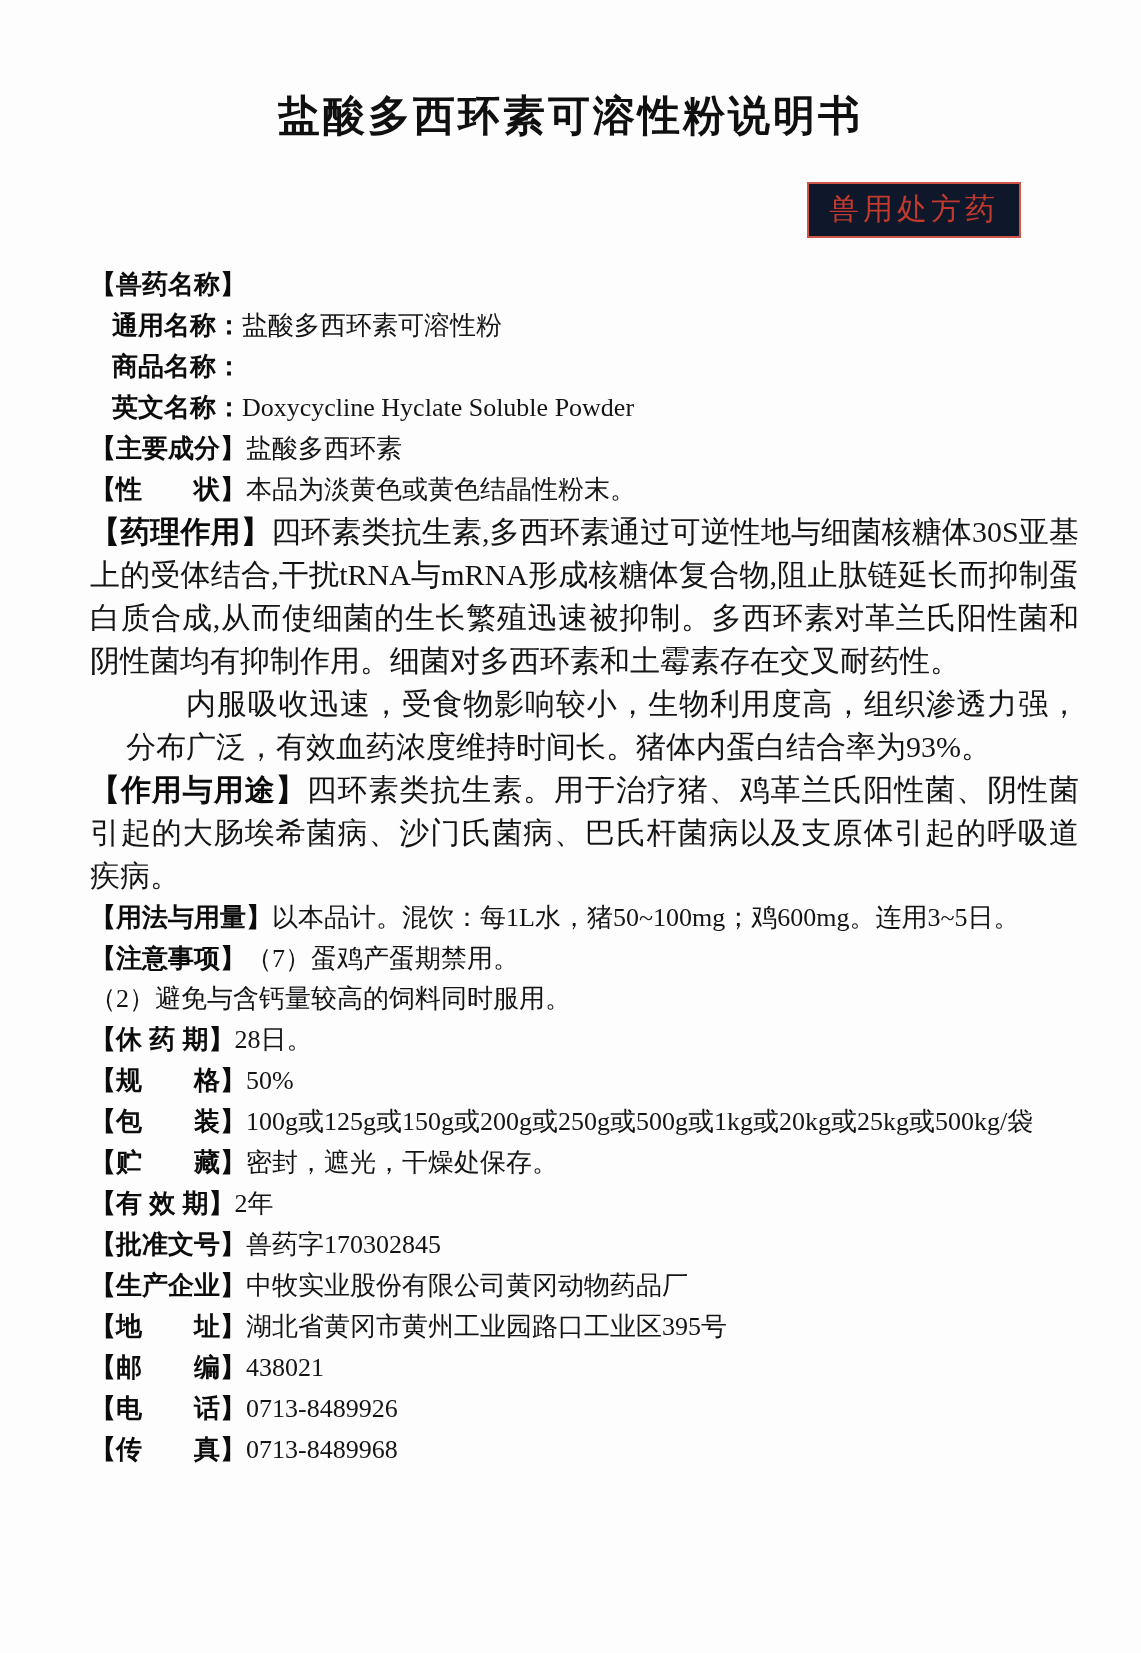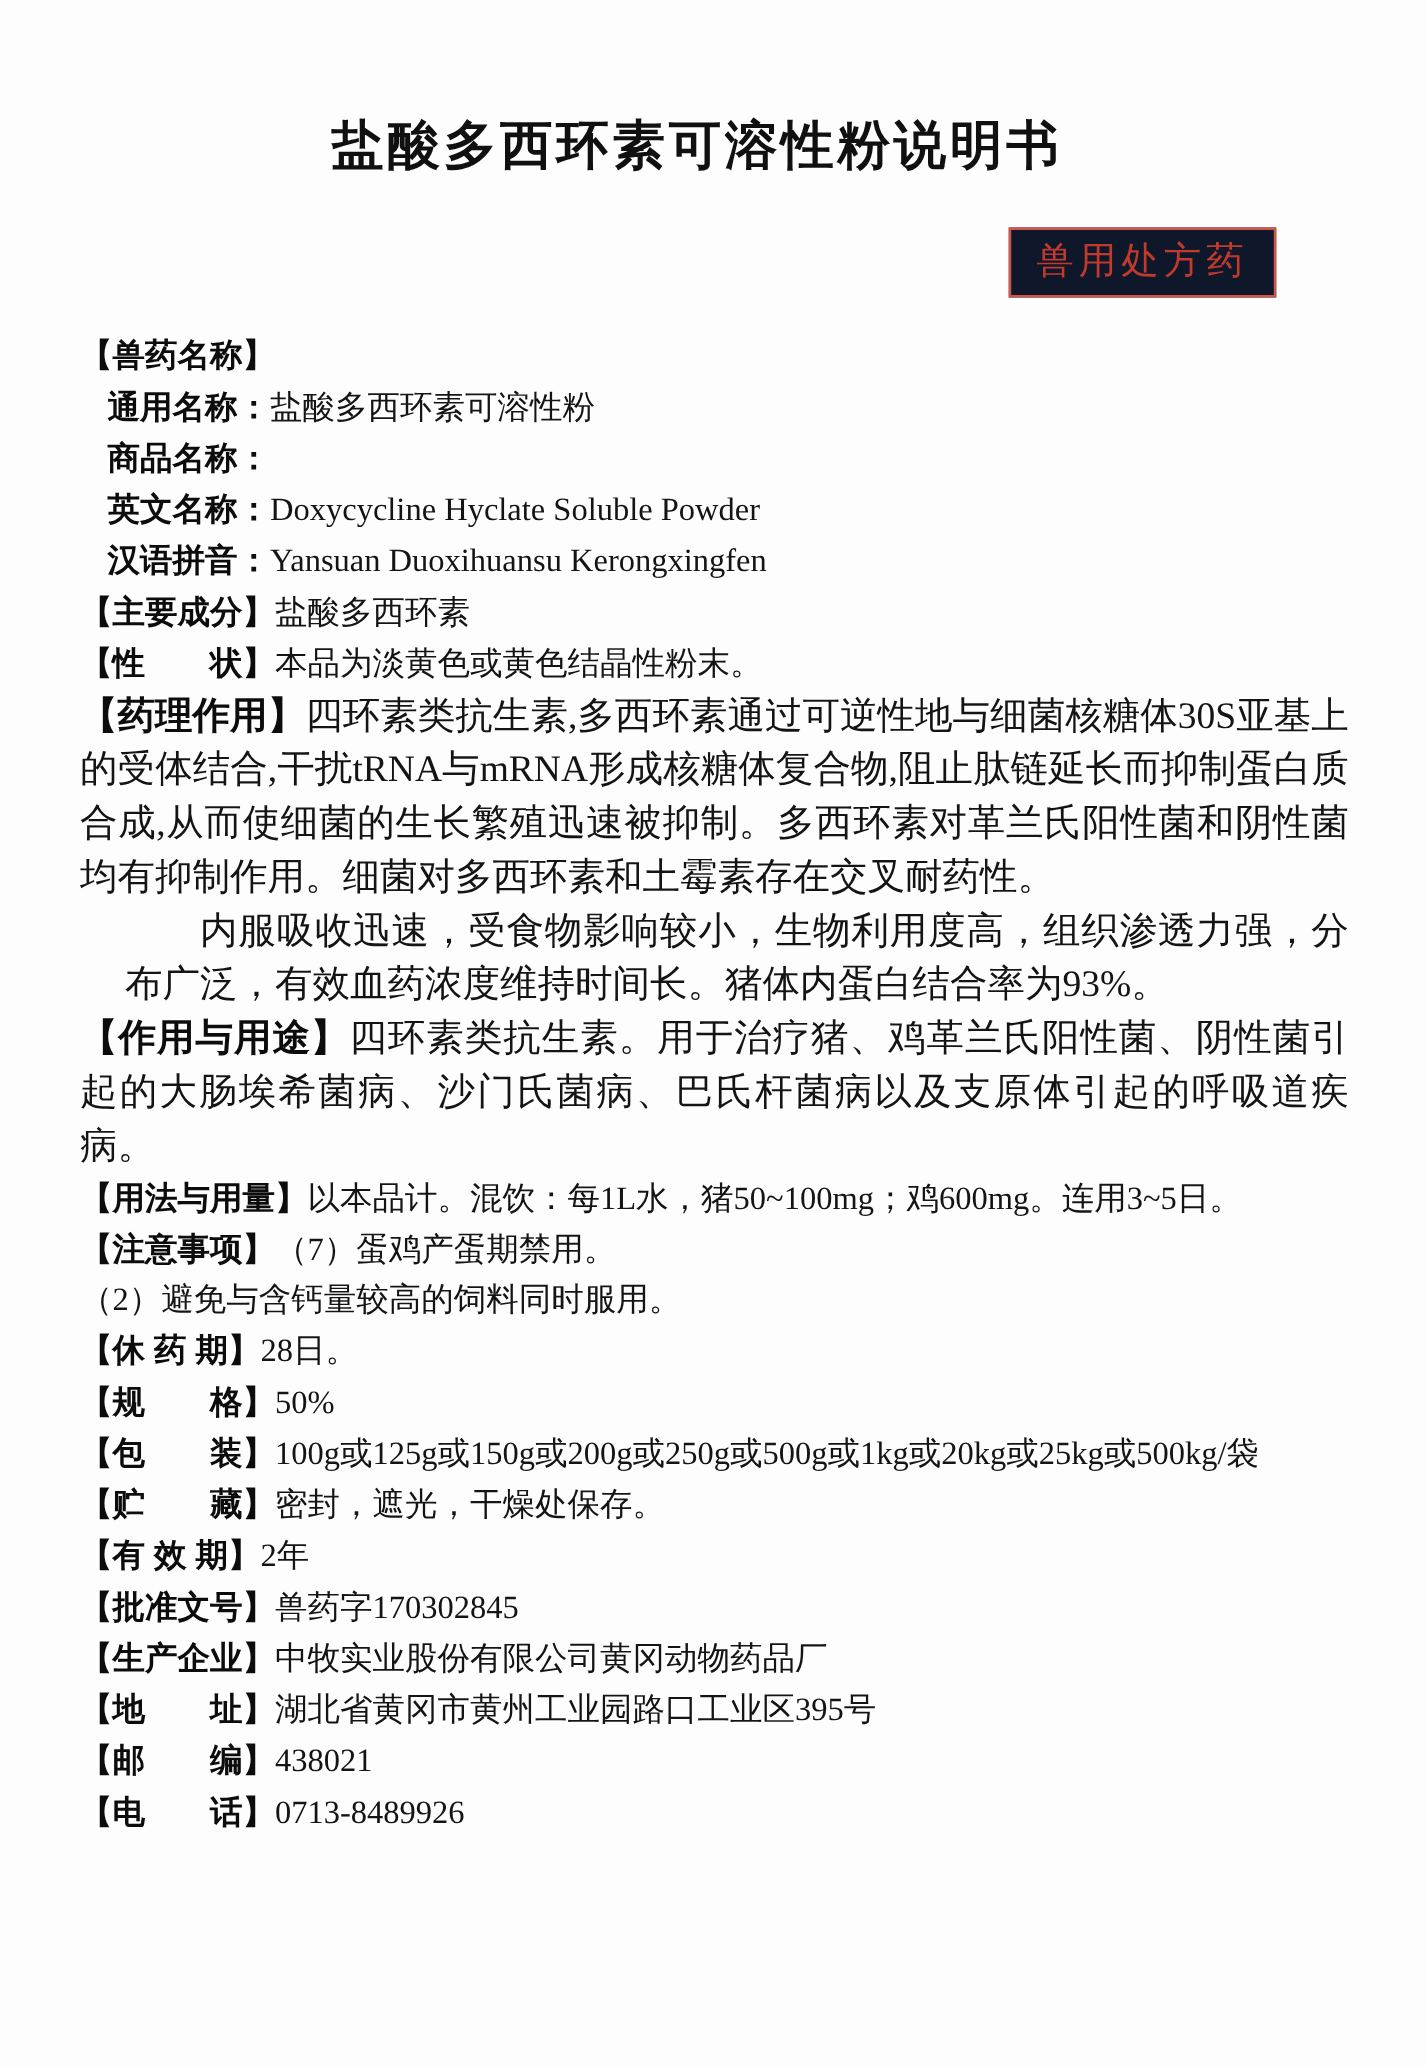--- a/index.html
+++ b/index.html
@@ -9,21 +9,21 @@
     background: #fdfdfd;
     color: #141414;
     font-family: "Liberation Serif", serif;
     position: relative;
     overflow: hidden;
   }
   .page {
     box-sizing: border-box;
     width: 1141px;
     height: 1402px;
-    padding: 88px 62px 0 64px;
+    padding: 88px 62px 0 90px;
   }
   .doc-title {
     font-family: "Liberation Sans", sans-serif;
     font-weight: 700;
     font-size: 42px;
     letter-spacing: 3px;
     text-align: center;
     color: #101010;
     margin: 0 0 0 -28px; 
   }
@@ -80,23 +80,20 @@
     </div>
 
     <div class="line indent1">
       <span class="lbl">通用名称：</span><span class="val">盐酸多西环素可溶性粉</span>
     </div>
     <div class="line indent1">
       <span class="lbl">商品名称：</span><span class="val"></span>
     </div>
     <div class="line indent1">
       <span class="lbl">英文名称：</span><span class="val">Doxycycline Hyclate Soluble Powder</span>
-    </div>
-    <div class="line indent1">
-      <span class="lbl">汉语拼音：</span><span class="val">Yansuan Duoxihuansu Kerongxingfen</span>
     </div>
 
     <div class="line">
       <span class="lbl">【主要成分】</span><span class="val">盐酸多西环素</span>
     </div>
 
     <div class="line">
       <span class="lbl">【性　　状】</span><span class="val">本品为淡黄色或黄色结晶性粉末。</span>
     </div>
 
@@ -157,15 +154,18 @@
     </div>
 
     <div class="line">
       <span class="lbl">【邮　　编】</span><span class="val">438021</span>
     </div>
 
     <div class="line">
       <span class="lbl">【电　　话】</span><span class="val">0713-8489926</span>
     </div>
 
+    <div class="line">
+      <span class="lbl">【传　　真】</span><span class="val">0713-8489968</span>
+    </div>
 
   </div>
 </div>
 
 </body></html>

